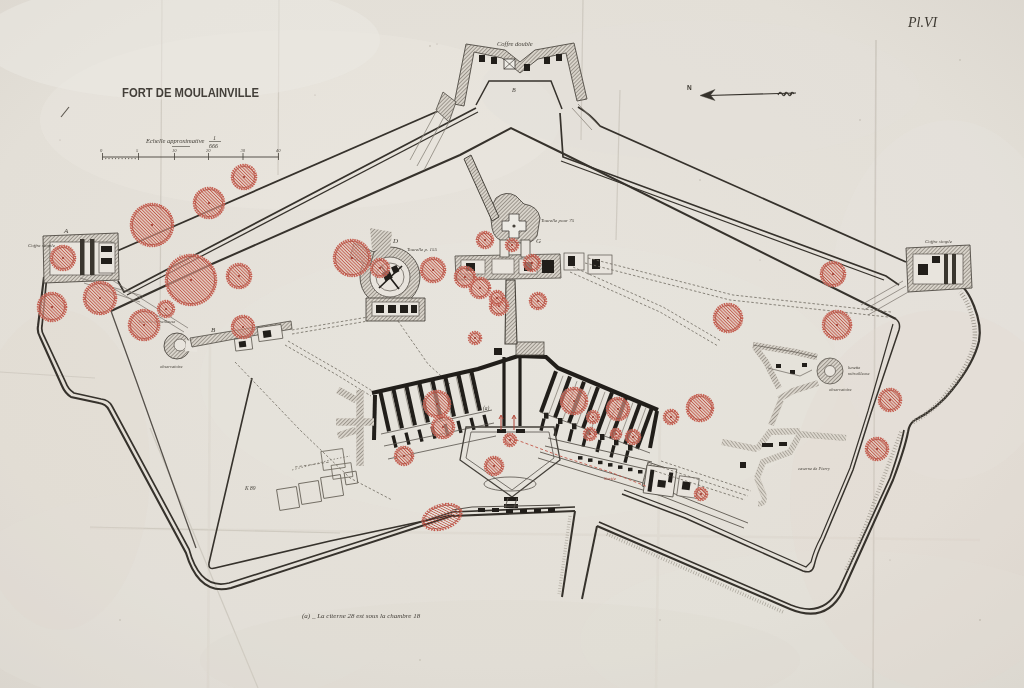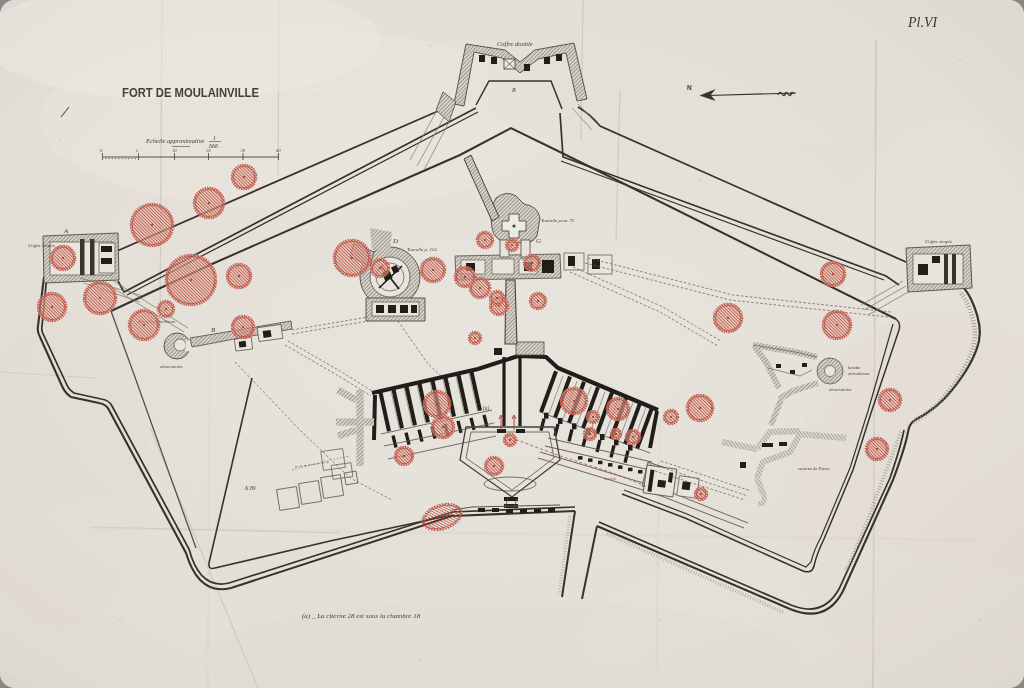--- a/index.html
+++ b/index.html
@@ -1,16 +1,16 @@
 <!DOCTYPE html>
 <html><head><meta charset="utf-8">
 <style>
   html,body{margin:0;padding:0;background:#888;}
   #page{position:relative;width:1024px;height:688px;overflow:hidden;
-    background:#e5e1da; font-family:"Liberation Sans", sans-serif;border-radius:15px;}
+    background:#e5e1da; font-family:"Liberation Sans", sans-serif;}
 </style></head><body>
 <div id="page">
 <svg width="1024" height="688" viewBox="0 0 1024 688">
 <defs>
   <pattern id="gh" width="2.7" height="2.7" patternUnits="userSpaceOnUse" patternTransform="rotate(45)">
     <rect width="2.7" height="2.7" fill="#d8d3ca"></rect>
     <line x1="0" y1="0" x2="0" y2="2.7" stroke="#645e54" stroke-width="1"></line>
   </pattern>
   <pattern id="gh2" width="2.6" height="2.6" patternUnits="userSpaceOnUse" patternTransform="rotate(-38)">
     <rect width="2.6" height="2.6" fill="#dcd7ce"></rect>

